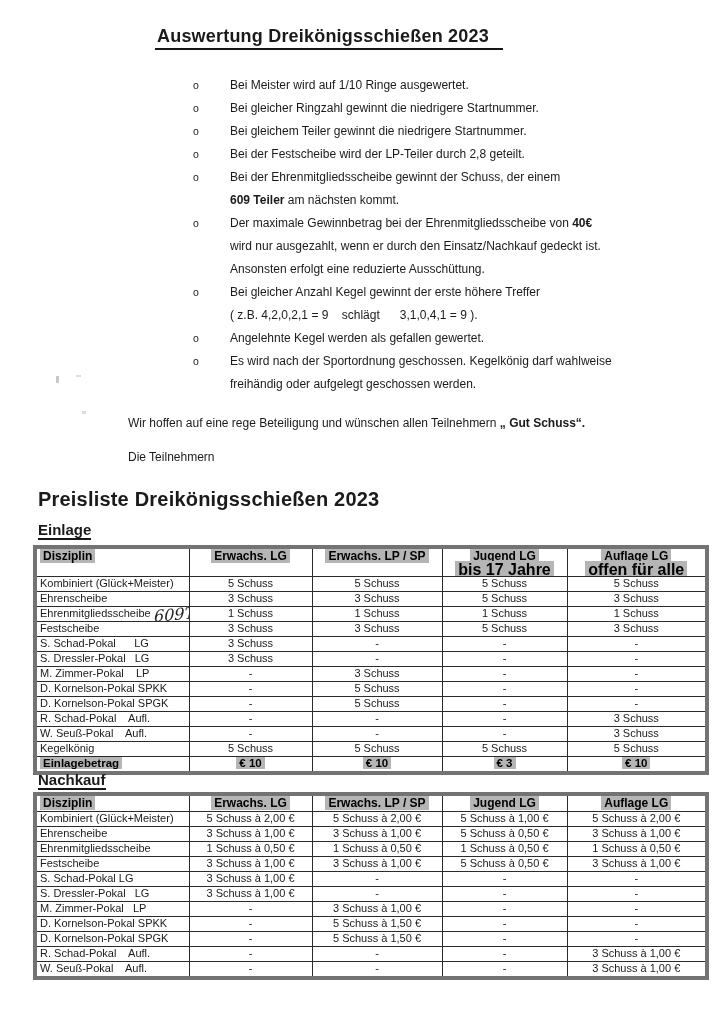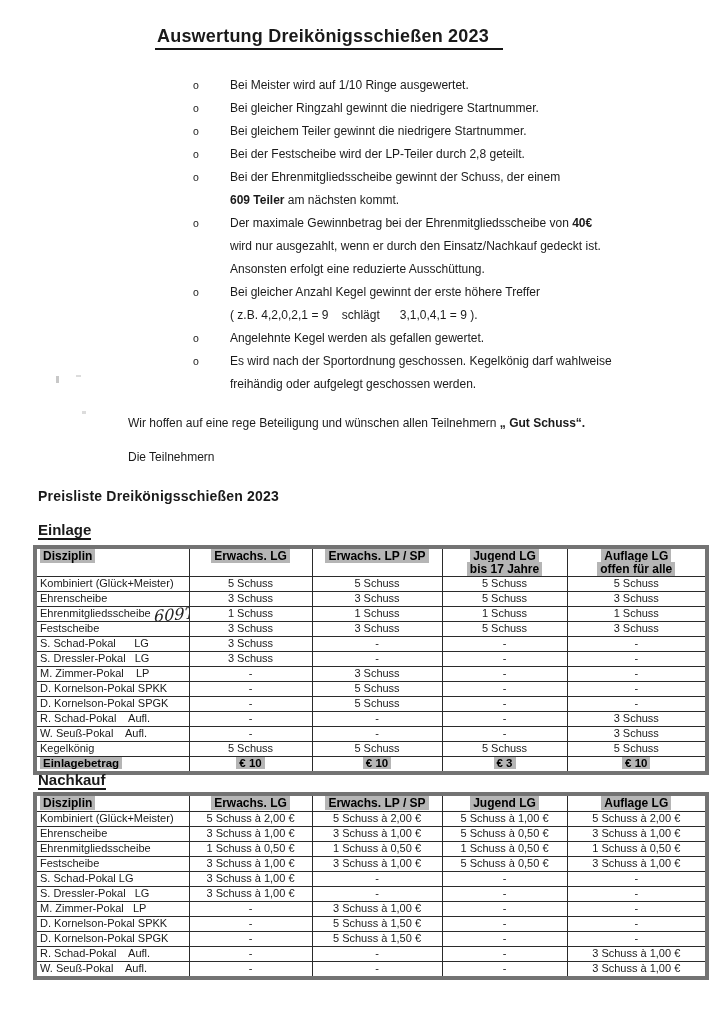--- a/index.html
+++ b/index.html
@@ -17,38 +17,38 @@
   
   #rules{position:absolute;left:193px;top:74px;width:495px;}
   .rule{display:flex;align-items:flex-start;}
   .rule .bullet{width:37px;flex:0 0 37px;font-size:10.5px;line-height:23px;color:#222;}
   .rule .lines{flex:1;}
   .rule .line{font-size:12px;line-height:23px;white-space:pre;}
   
   #closing{position:absolute;left:128px;top:416px;margin:0;font-size:12px;white-space:pre;}
   #signature{position:absolute;left:128px;top:450px;margin:0;font-size:12px;}
   
-  #pricelist-title{position:absolute;left:38px;top:488px;margin:0;font-size:14px;font-weight:bold;letter-spacing:.2px;}
+  #pricelist-title{position:absolute;left:38px;top:488px;margin:0;font-size:20px;font-weight:bold;letter-spacing:.2px;}
   .sect{position:absolute;margin:0;font-size:15px;font-weight:bold;border-bottom:2px solid #161616;display:inline-block;padding-bottom:0px;}
   #einlage-heading{left:38px;top:521px;}
   #nachkauf-heading{left:38px;top:771px;}
   
   table{
     border-collapse:collapse;table-layout:fixed;width:672px;
     position:absolute;left:33px;background:#fff;
     font-size:11px;border:4px solid #737373;
   }
   #einlage-table{top:545px;}
   #nachkauf-table{top:792px;}
   col.c1{width:154px;} col.c2{width:123px;} col.c3{width:130px;} col.c4{width:125px;} col.c5{width:140px;}
   th,td{border:1px solid #2b2b2b;padding:1px 2px;text-align:center;line-height:11.5px;height:12px;overflow:hidden;}
   th{font-size:12px;font-weight:bold;vertical-align:top;padding-top:2px;text-align:center;}
   th.c0{text-align:left;padding-left:3px;}
   td.c0{text-align:left;white-space:pre;padding-left:3px;}
-  th .sub{font-size:12px;font-weight:bold;line-height:11px;margin-top:1px;}
+  th .sub{font-size:16px;font-weight:bold;line-height:11px;margin-top:1px;}
   .hl{background:#b5b5b5;color:#000;padding:0 3px;}
   tr.total td{font-weight:bold;font-size:11.5px;}
   .handwrite{
     font-family:"DejaVu Serif",serif;font-style:italic;font-weight:400;
     font-size:16px;display:inline-block;transform:rotate(-5deg) skewX(-6deg);
     margin-left:3px;line-height:10px;vertical-align:-3px;color:#222;
   }
   
   .artifact{position:absolute;background:#9a9a9a;opacity:.55;}
   .a1{left:56px;top:376px;width:3px;height:7px;}

